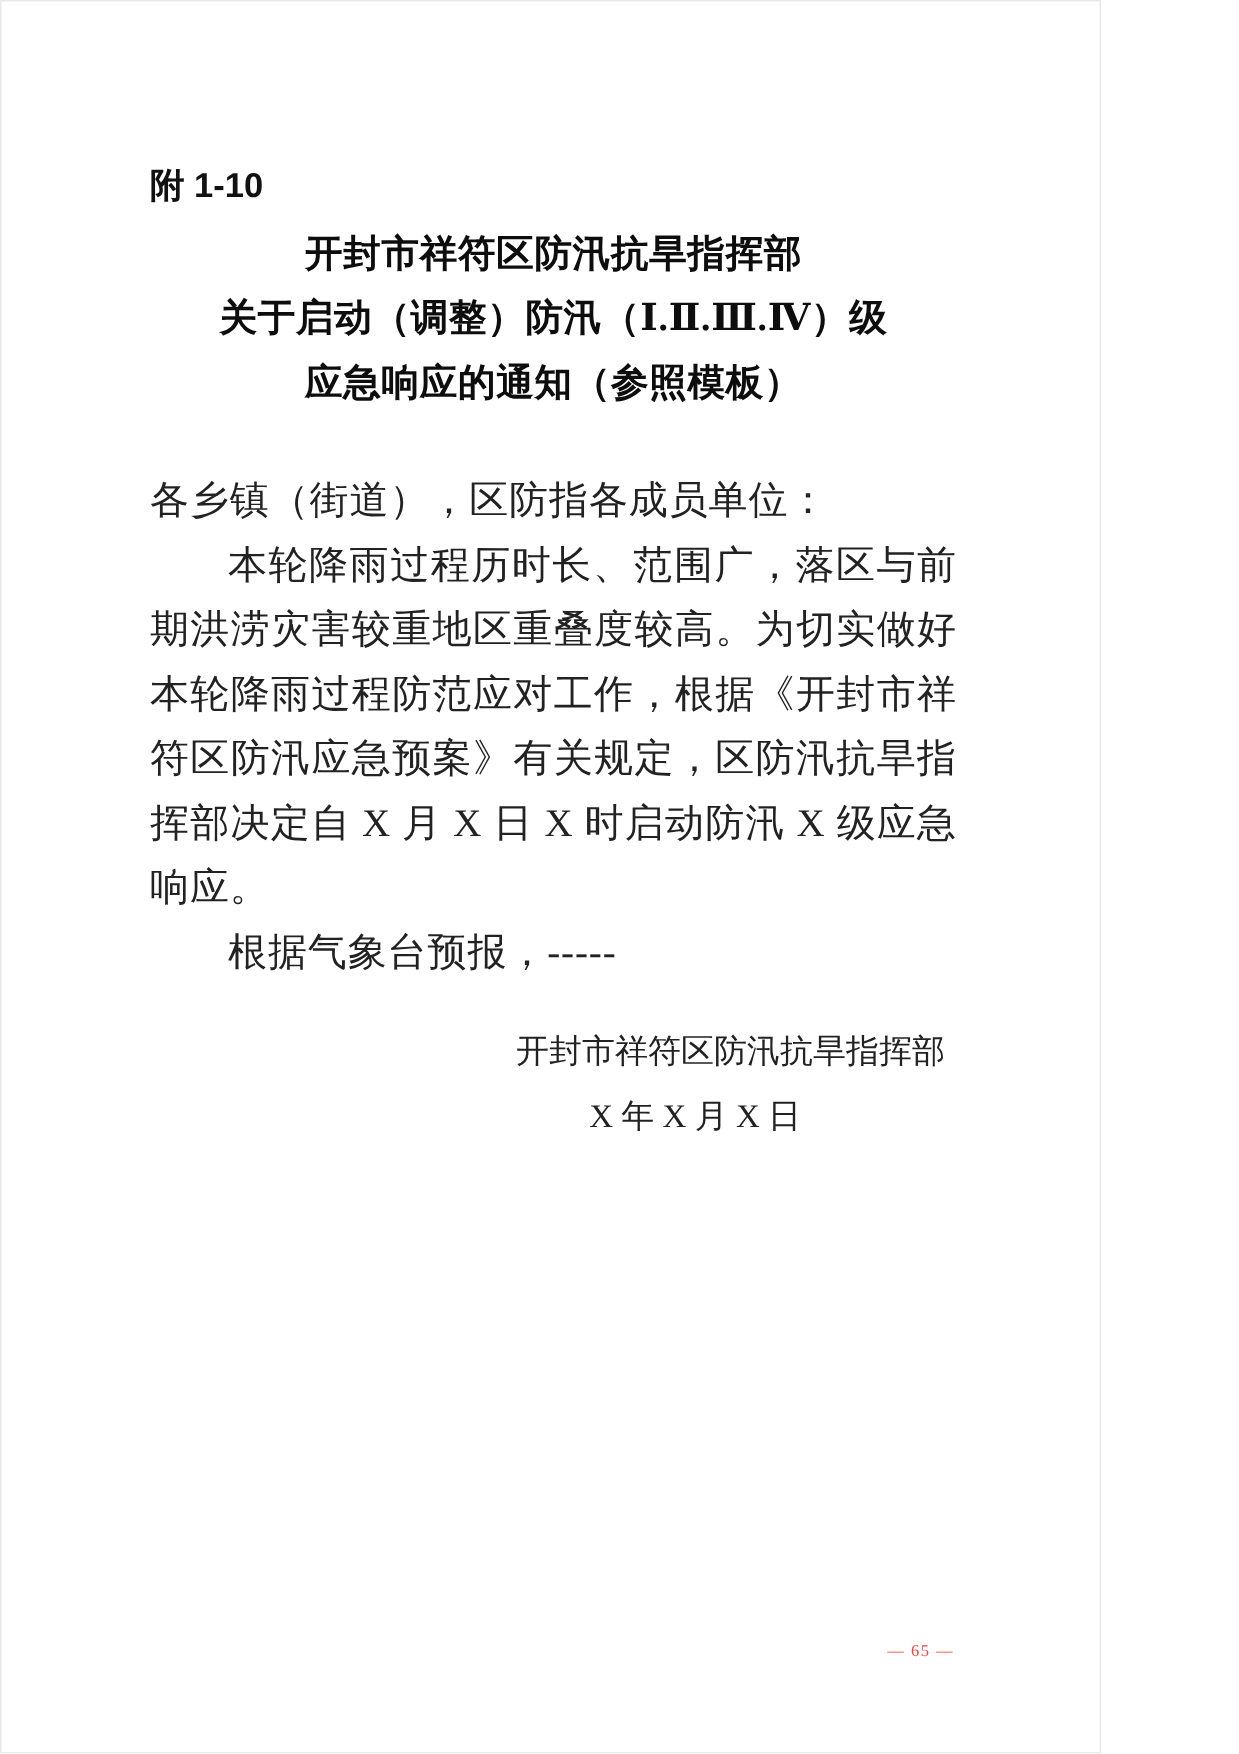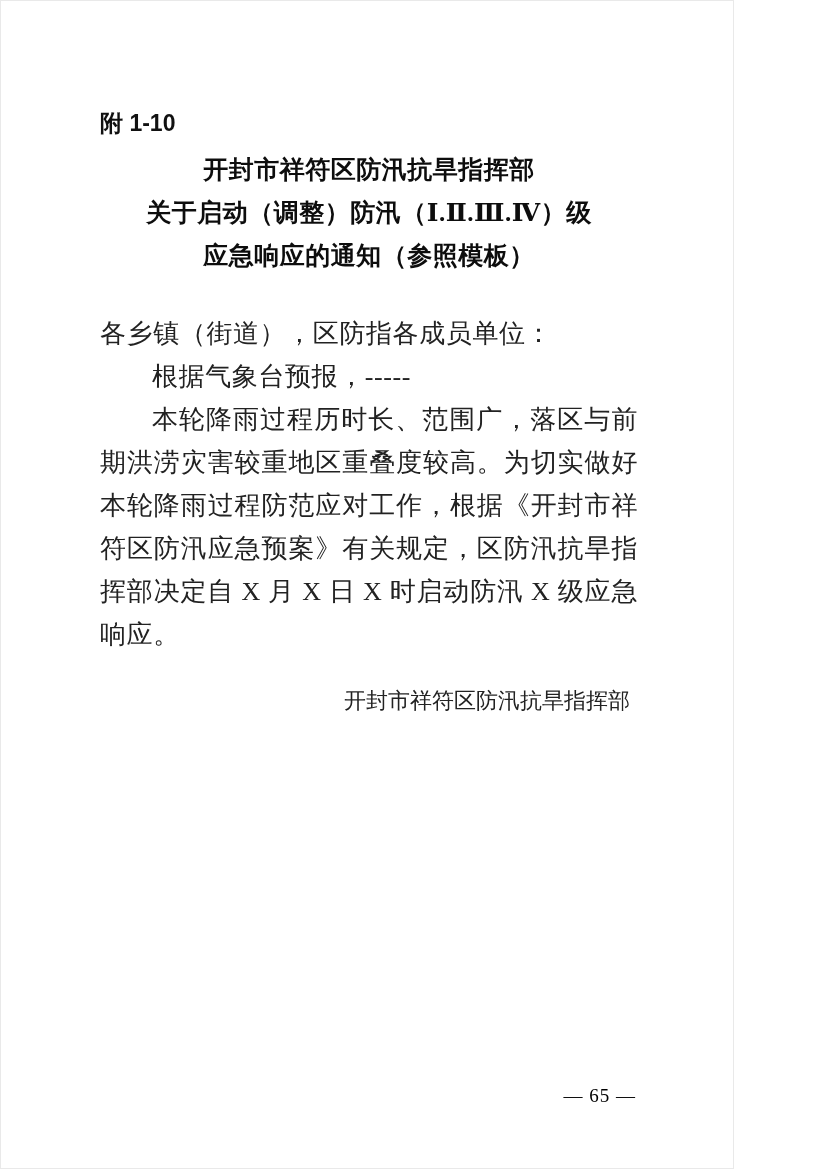--- a/index.html
+++ b/index.html
@@ -62,47 +62,48 @@
     padding-right: 8px;
   }
   .date {
     text-align: right;
     padding-right: 104px;
   }
   .page-number {
     position: absolute;
     right: 98px;
     bottom: 62px;
-    font-size: 19px;
+    font-size: 11px;
     letter-spacing: 1px;
-    color: #000000;
+    color: #ef4444;
   }
 </style>
 </head>
 <body>
 
 <div class="page">
   <div class="content">
 
     <div class="attachment-label">附 1-10</div>
 
     <div class="title-block">
         <div class="title-line">开封市祥符区防汛抗旱指挥部</div>
         <div class="title-line">关于启动（调整）防汛（Ⅰ.Ⅱ.Ⅲ.Ⅳ）级</div>
         <div class="title-line">应急响应的通知（参照模板）</div>
       </div>
 
     <div class="body-block">
       <div class="salutation">各乡镇（街道），区防指各成员单位：</div>
       <div>
+          <div class="para">本轮降雨过程历时长、范围广，落区与前期洪涝灾害较重地区重叠度较高。为切实做好本轮降雨过程防范应对工作，根据《开封市祥符区防汛应急预案》有关规定，区防汛抗旱指挥部决定自 X 月 X 日 X 时启动防汛 X 级应急响应。</div>
           <div class="para">根据气象台预报，-----</div>
-          <div class="para">本轮降雨过程历时长、范围广，落区与前期洪涝灾害较重地区重叠度较高。为切实做好本轮降雨过程防范应对工作，根据《开封市祥符区防汛应急预案》有关规定，区防汛抗旱指挥部决定自 X 月 X 日 X 时启动防汛 X 级应急响应。</div>
         </div>
     </div>
 
     <div class="signature-block">
       <div class="signature">开封市祥符区防汛抗旱指挥部</div>
+      <div class="date">X 年 X 月 X 日</div>
     </div>
 
   </div>
 
   <div class="page-number">— 65 —</div>
 </div>
 
 </body></html>

